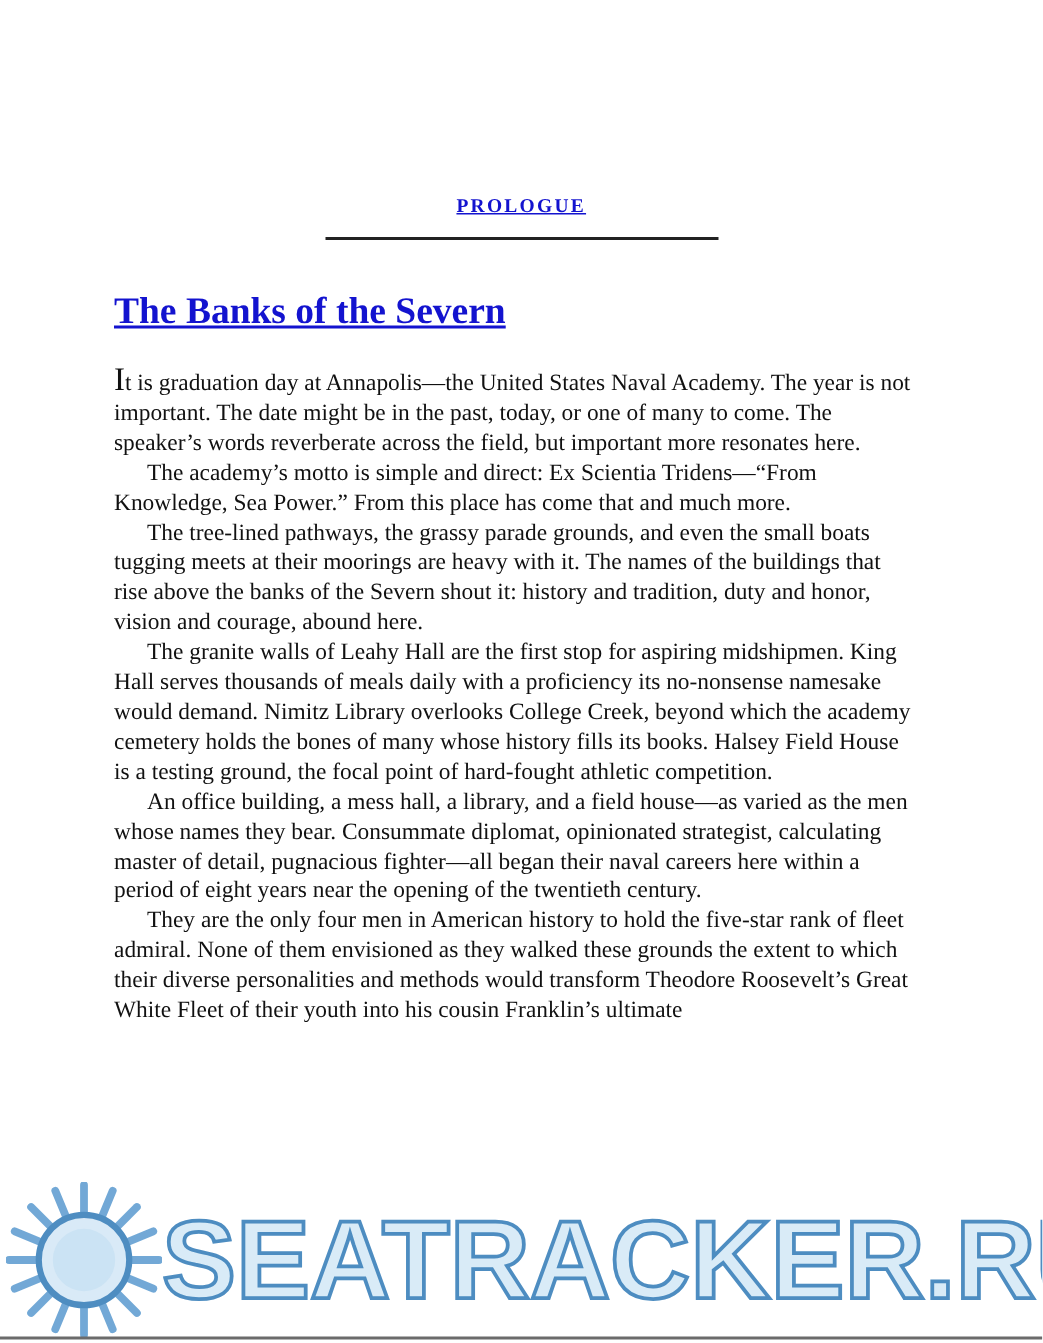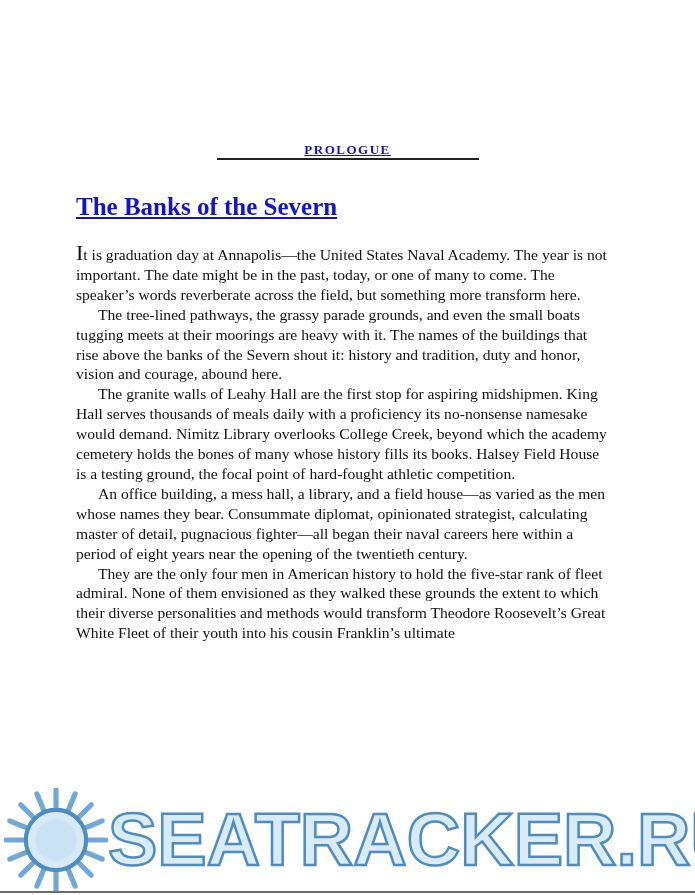--- a/index.html
+++ b/index.html
@@ -10,21 +10,21 @@
     height: 895px;
     background: #ffffff;
     font-family: "Liberation Serif", serif;
     overflow: hidden;
     margin: 0 auto;
   }
 
   
   .prologue-wrap {
     position: absolute;
-    top: 140px;
+    top: 128px;
     left: 0;
     width: 100%;
     text-align: center;
   }
   .prologue-link {
     font-family: "Liberation Serif", serif;
     font-size: 13px;
     font-weight: bold;
     letter-spacing: 1.5px;
     color: #1313cf;
@@ -117,21 +117,22 @@
     <a href="#" class="prologue-link">PROLOGUE</a>
   </div>
 
   <div class="section-rule"></div>
 
   <h1 class="chapter-title">
     <a href="#">The Banks of the Severn</a>
   </h1>
 
   <div class="body-text">
-    <p><span class="dropcap">I</span><span>t is graduation day at Annapolis—the United States Naval Academy. The year is not important. The date might be in the past, today, or one of many to come. The speaker’s words reverberate across the field, but something more transform here.</span></p>
+    <p><span class="dropcap">I</span><span>t is graduation day at Annapolis—the United States Naval Academy. The year is not important. The date might be in the past, today, or one of many to come. The speaker’s words reverberate across the field, but important more resonates here.</span></p>
+    <p class="indent">The academy’s motto is simple and direct: Ex Scientia Tridens—“From Knowledge, Sea Power.” From this place has come that and much more.</p>
     <p class="indent">The tree-lined pathways, the grassy parade grounds, and even the small boats tugging meets at their moorings are heavy with it. The names of the buildings that rise above the banks of the Severn shout it: history and tradition, duty and honor, vision and courage, abound here.</p>
     <p class="indent">The granite walls of Leahy Hall are the first stop for aspiring midshipmen. King Hall serves thousands of meals daily with a proficiency its no-nonsense namesake would demand. Nimitz Library overlooks College Creek, beyond which the academy cemetery holds the bones of many whose history fills its books. Halsey Field House is a testing ground, the focal point of hard-fought athletic competition.</p>
     <p class="indent">An office building, a mess hall, a library, and a field house—as varied as the men whose names they bear. Consummate diplomat, opinionated strategist, calculating master of detail, pugnacious fighter—all began their naval careers here within a period of eight years near the opening of the twentieth century.</p>
     <p class="indent">They are the only four men in American history to hold the five-star rank of fleet admiral. None of them envisioned as they walked these grounds the extent to which their diverse personalities and methods would transform Theodore Roosevelt’s Great White Fleet of their youth into his cousin Franklin’s ultimate</p>
   </div>
 
   <div class="watermark">
     <svg class="sun-icon" viewBox="0 0 100 100" width="104" height="104" aria-hidden="true">
       <g stroke="#5b9bd0" stroke-width="5" stroke-linecap="round" opacity="0.9">
         <line x1="50" y1="2" x2="50" y2="98"></line>

